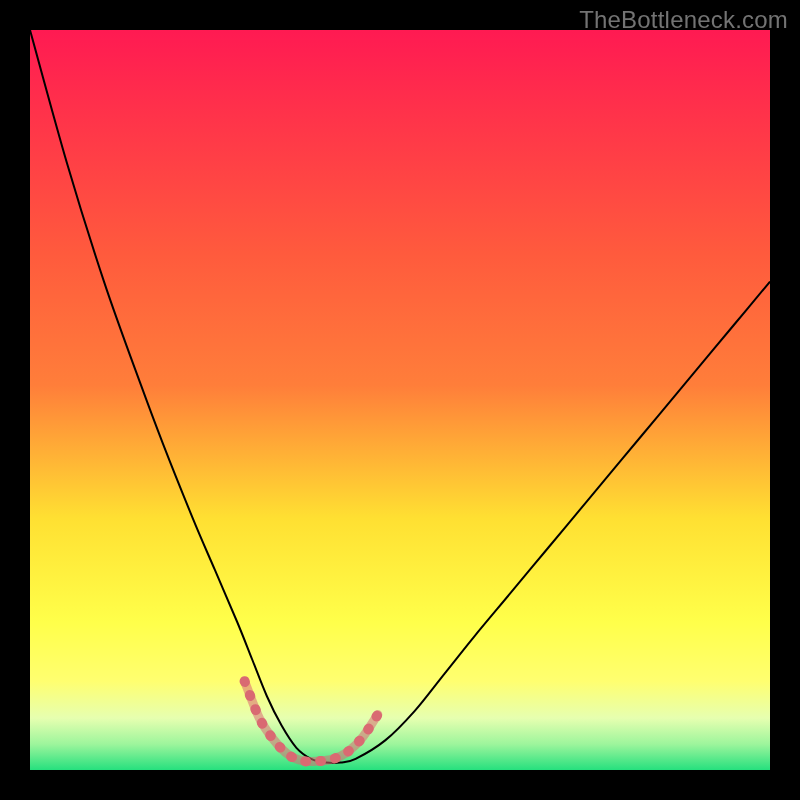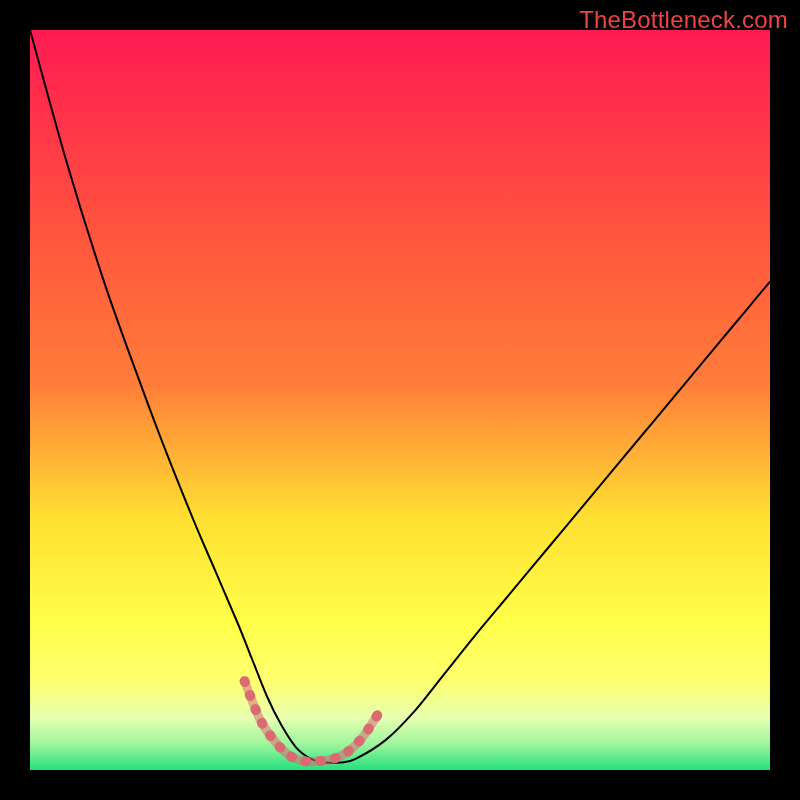--- a/index.html
+++ b/index.html
@@ -24,21 +24,21 @@
     top: 30px;
     left: 30px;
     width: 740px;
     height: 740px;
     overflow: hidden;
   }
   .watermark {
     position: absolute;
     top: 6px;
     right: 12px;
-    color: #ef4444;
+    color: #737373;
     font-size: 24px;
     font-weight: 500;
     letter-spacing: 0.2px;
   }
 </style>
 </head>
 <body>
 
 <div class="frame">
   <div class="watermark">TheBottleneck.com</div>

